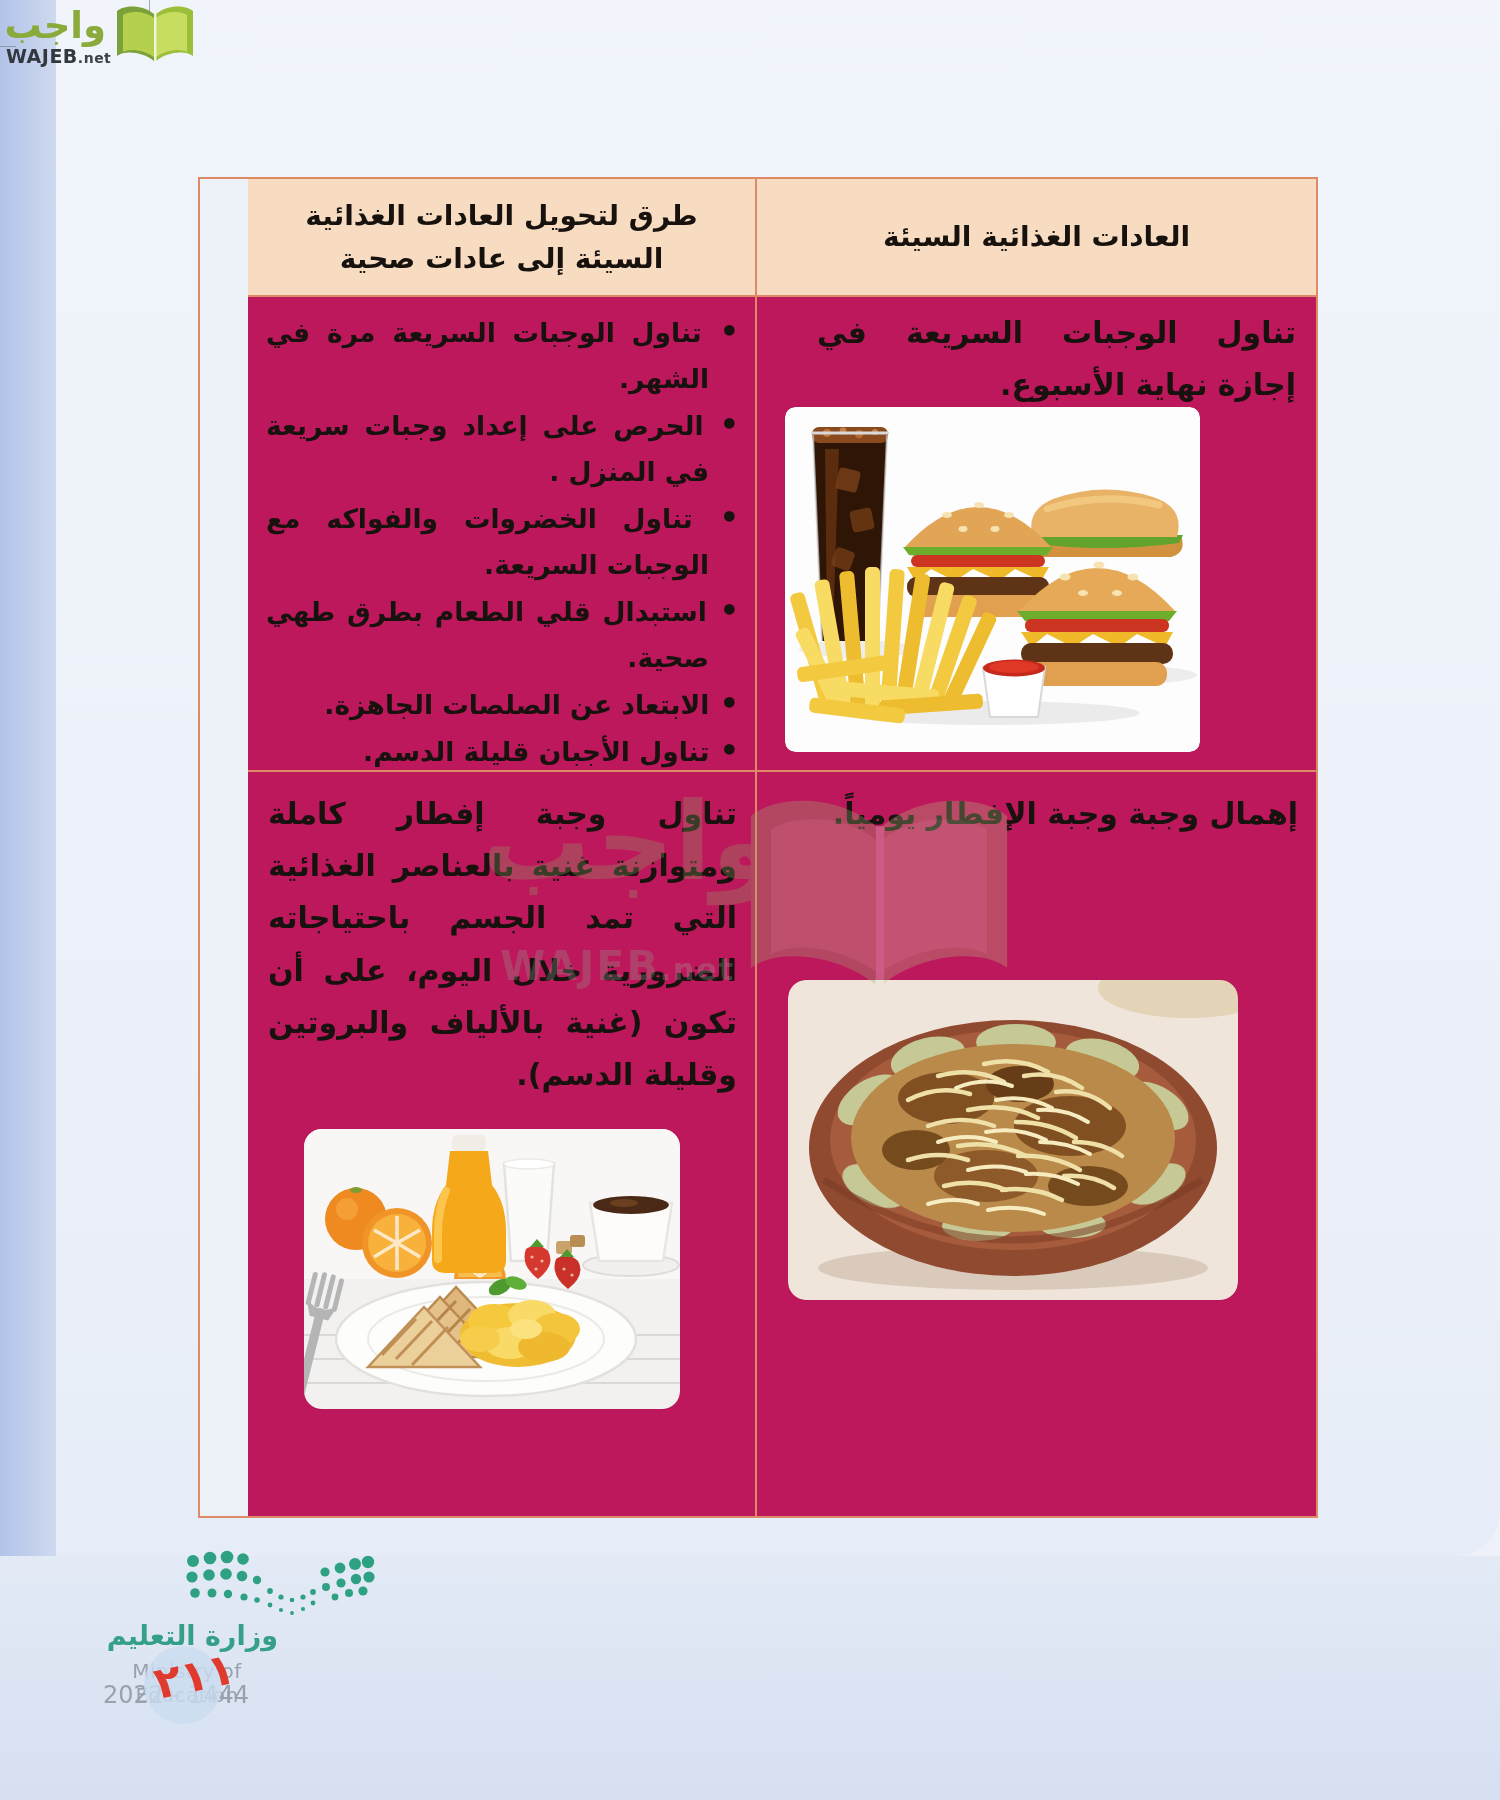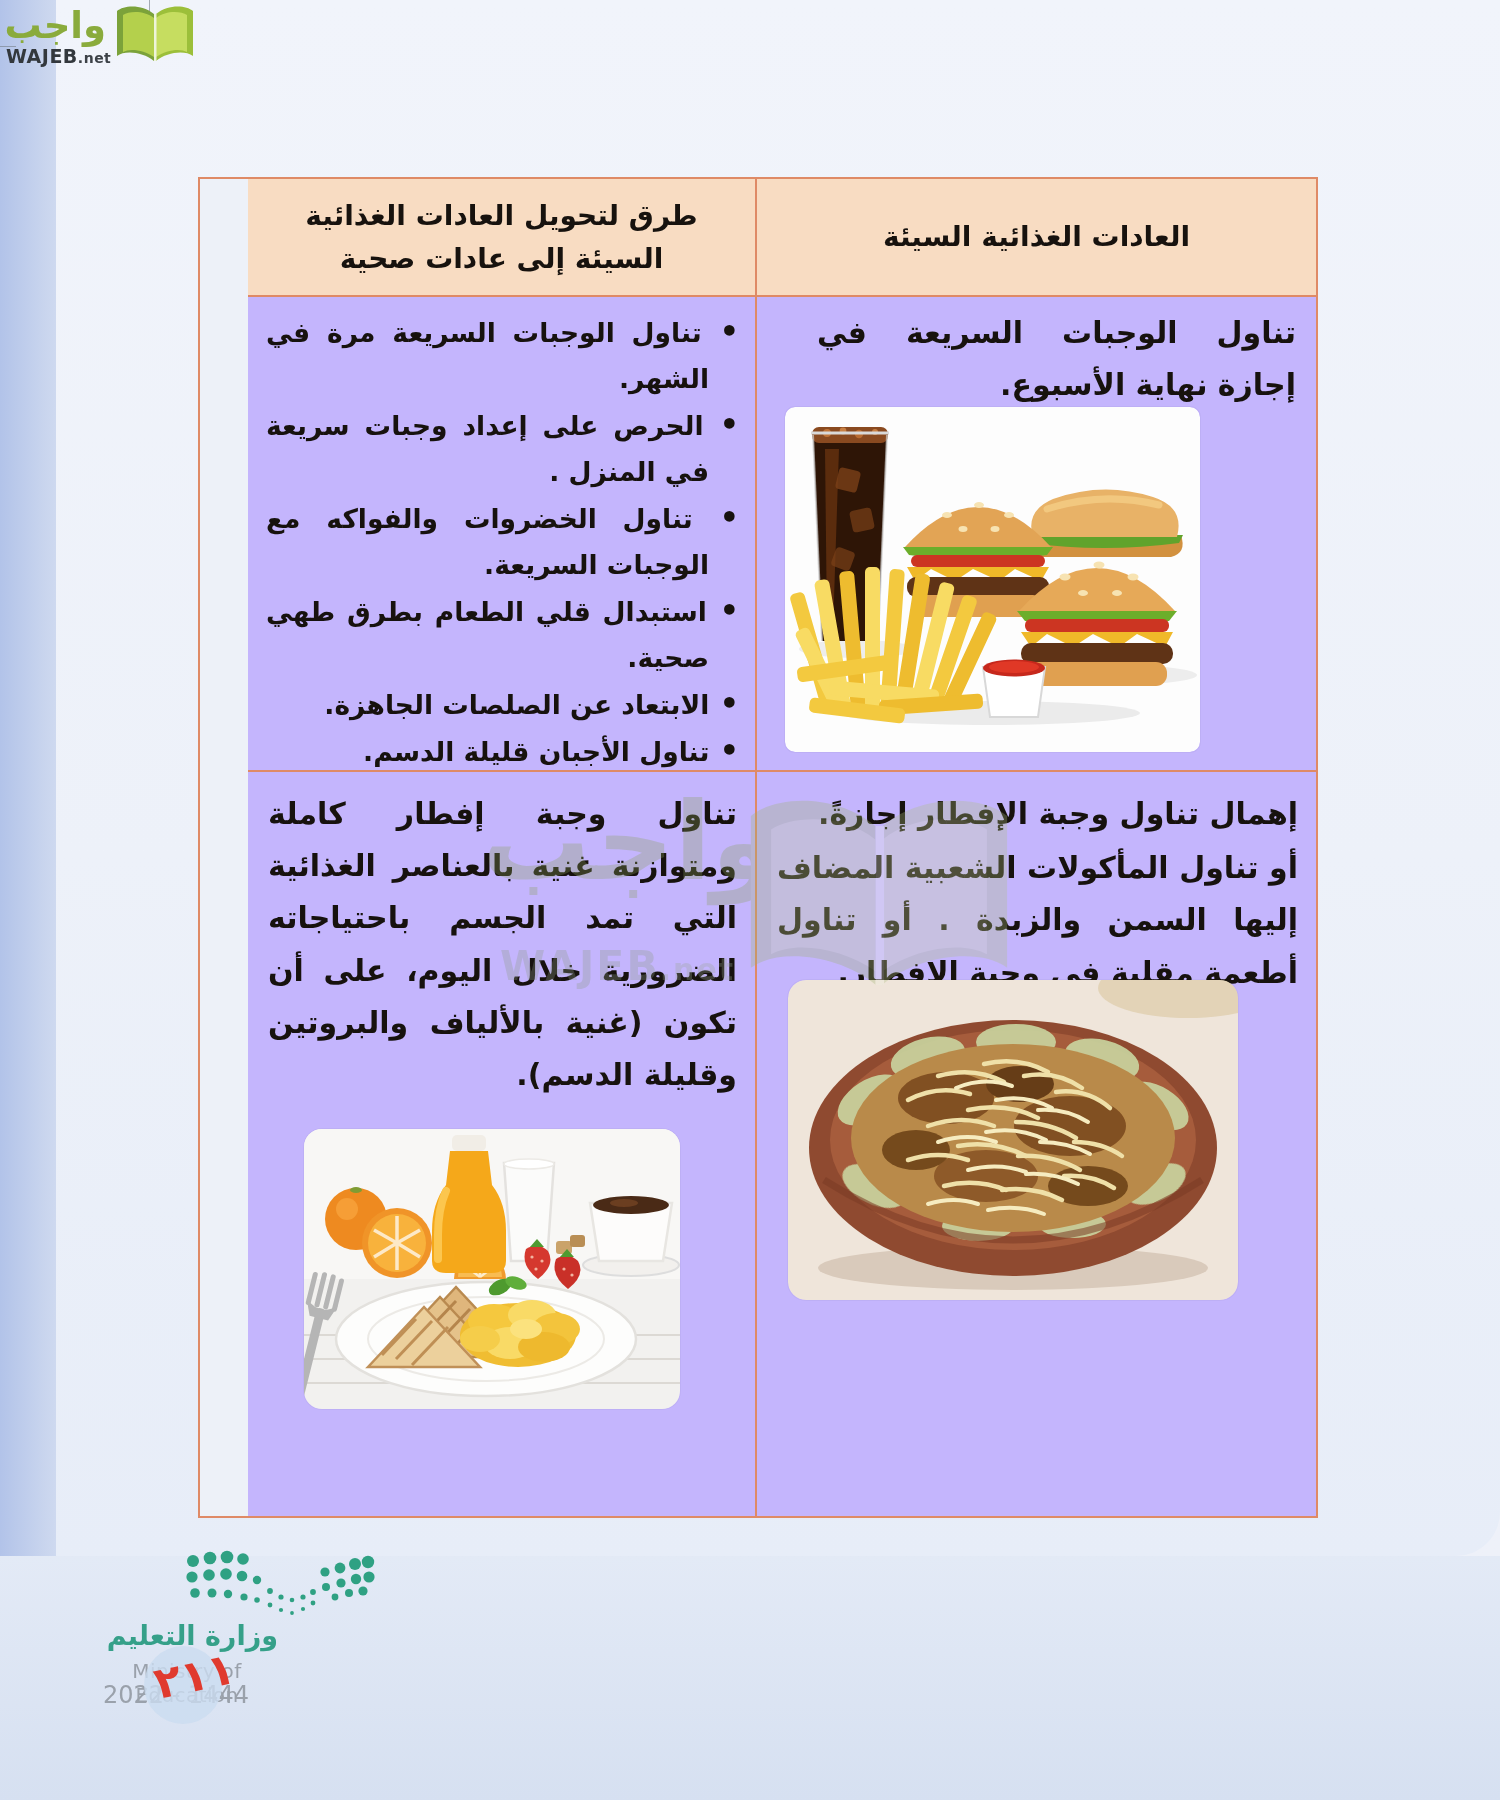--- a/index.html
+++ b/index.html
@@ -31,21 +31,21 @@
 
   
   .htable{
     position:absolute;left:198px;top:177px;width:1120px;height:1341px;
     display:grid;direction:rtl;
     grid-template-columns:561px 555px;
     grid-template-rows:118px 475px auto;
     border:2px solid #df8a66;box-sizing:border-box;
     background:#edf1f8;
   }
-  .cell{box-sizing:border-box;border-left:2px solid #df8a66;position:relative;background:#c4b5fd;}
+  .cell{box-sizing:border-box;border-left:2px solid #df8a66;position:relative;background:#be185d;}
   .cell.ways{border-left:none;margin-left:48px;}
   .cell.hdr{background:#f8dcc2;border-bottom:2px solid #df8a66;display:flex;align-items:center;justify-content:center;text-align:center;}
   .cell.r1{border-bottom:2px solid #df8a66;}
   .hdr-text{font-size:28px;font-weight:bold;color:#17120e;line-height:1.55;padding:4px 26px;}
   .artext{font-size:30px;font-weight:bold;color:#17120e;line-height:1.74;margin:0;text-align:justify;direction:rtl;}
   .cell.bad.r1 .artext{padding:10px 20px 0 60px;}
   .bullets{list-style:none;margin:0;padding:12px 16px 0 18px;}
   .bullets li{
     font-size:26.5px;font-weight:bold;color:#17120e;line-height:46px;
     text-align:justify;direction:rtl;padding-right:30px;text-indent:-30px;
@@ -198,22 +198,21 @@
       <li>تناول الوجبات السريعة مرة في الشهر.</li>
       <li>الحرص على إعداد وجبات سريعة في المنزل .</li>
       <li>تناول الخضروات والفواكه مع الوجبات السريعة.</li>
       <li>استبدال قلي الطعام بطرق طهي صحية.</li>
       <li>الابتعاد عن الصلصات الجاهزة.</li>
       <li>تناول الأجبان قليلة الدسم.</li>
     </ul>
   </div>
 
   <div class="cell r2 bad">
-    <p class="artext first">إهمال تناول وجبة الإفطار إجازةً.</p>
-    <p class="artext cont">أو تناول المأكولات الشعبية المضاف إليها السمن والزبدة . أو تناول أطعمة مقلية في وجبة الإفطار.</p>
+    <p class="artext first">إهمال وجبة وجبة الإفطار يومياً.</p>
     <div class="photo dish">
       <svg width="450" height="320" viewBox="0 0 450 320">
         <rect x="0" y="0" width="450" height="320" rx="18" fill="#efe5da"></rect>
         <ellipse cx="400" cy="8" rx="90" ry="30" fill="#d8c49a" opacity="0.55"></ellipse>
         <ellipse cx="225" cy="288" rx="195" ry="22" fill="#d9cabb"></ellipse>
         <ellipse cx="225" cy="168" rx="204" ry="128" fill="#8f4a30"></ellipse>
         <ellipse cx="225" cy="160" rx="183" ry="110" fill="#a65c3c"></ellipse>
         <g fill="#c9d49e" opacity="0.92">
           <ellipse cx="82" cy="120" rx="36" ry="20" transform="rotate(-32 82 120)"></ellipse>
           <ellipse cx="140" cy="78" rx="38" ry="20" transform="rotate(-14 140 78)"></ellipse>

